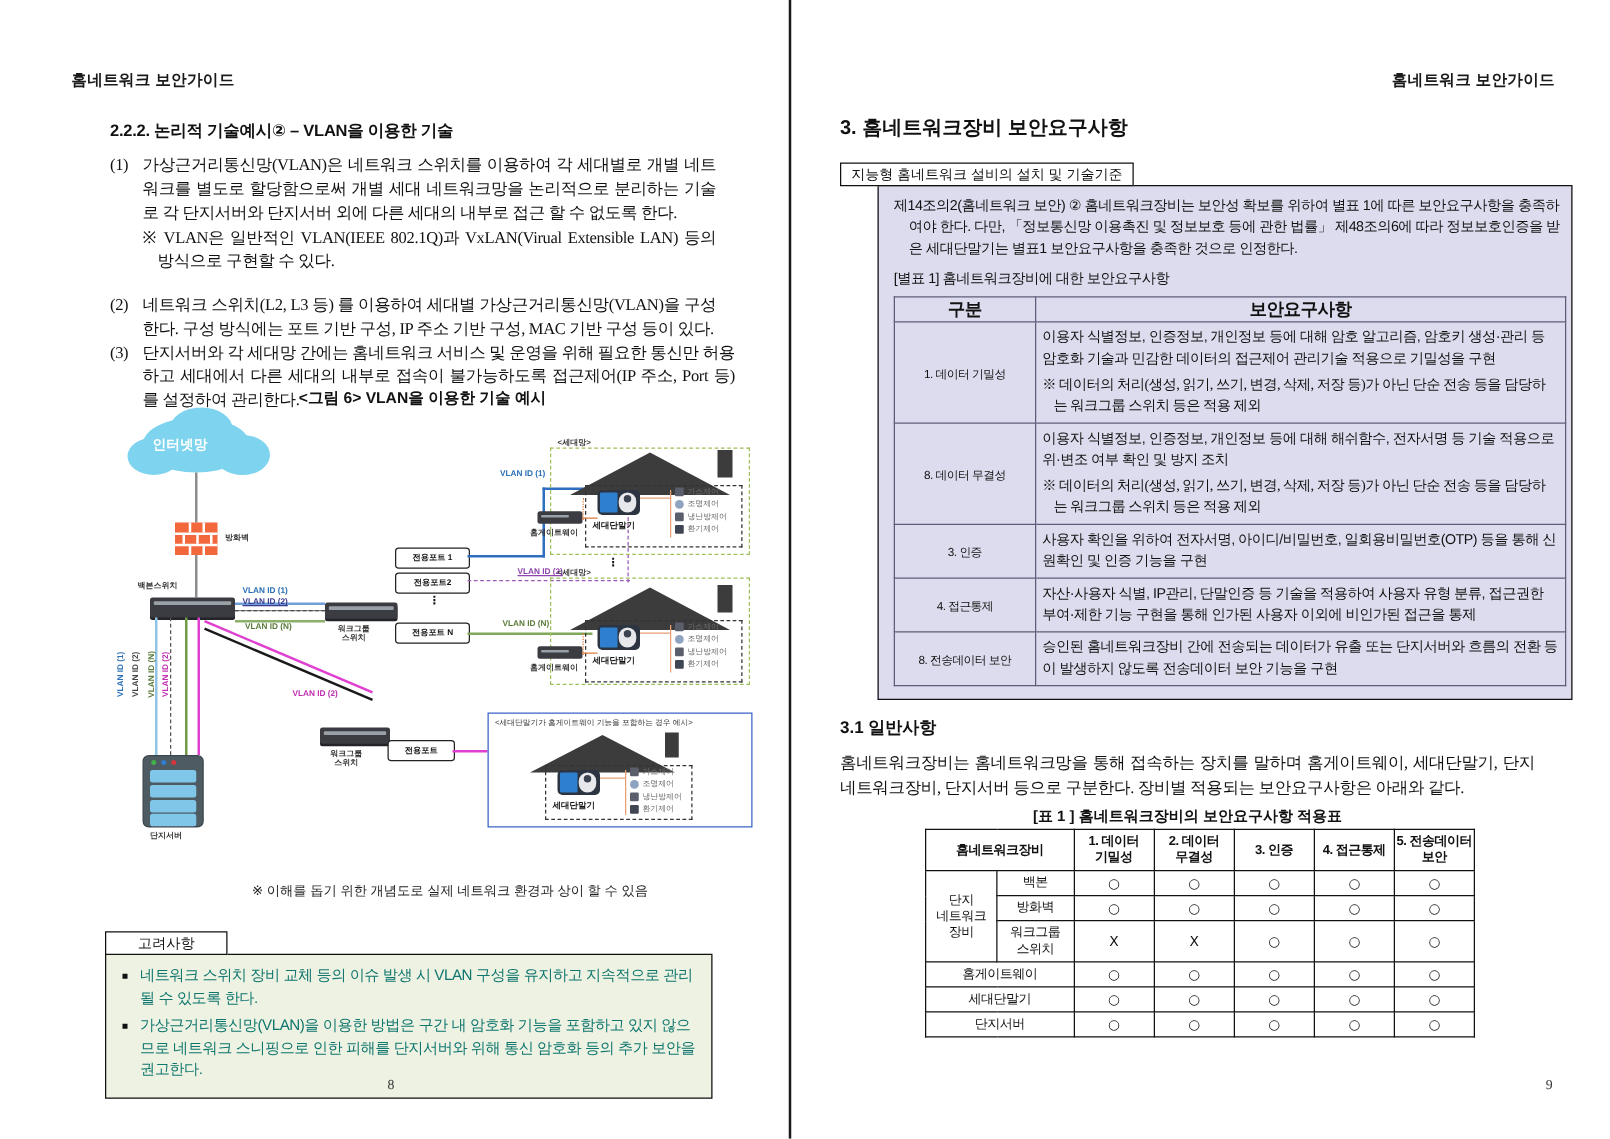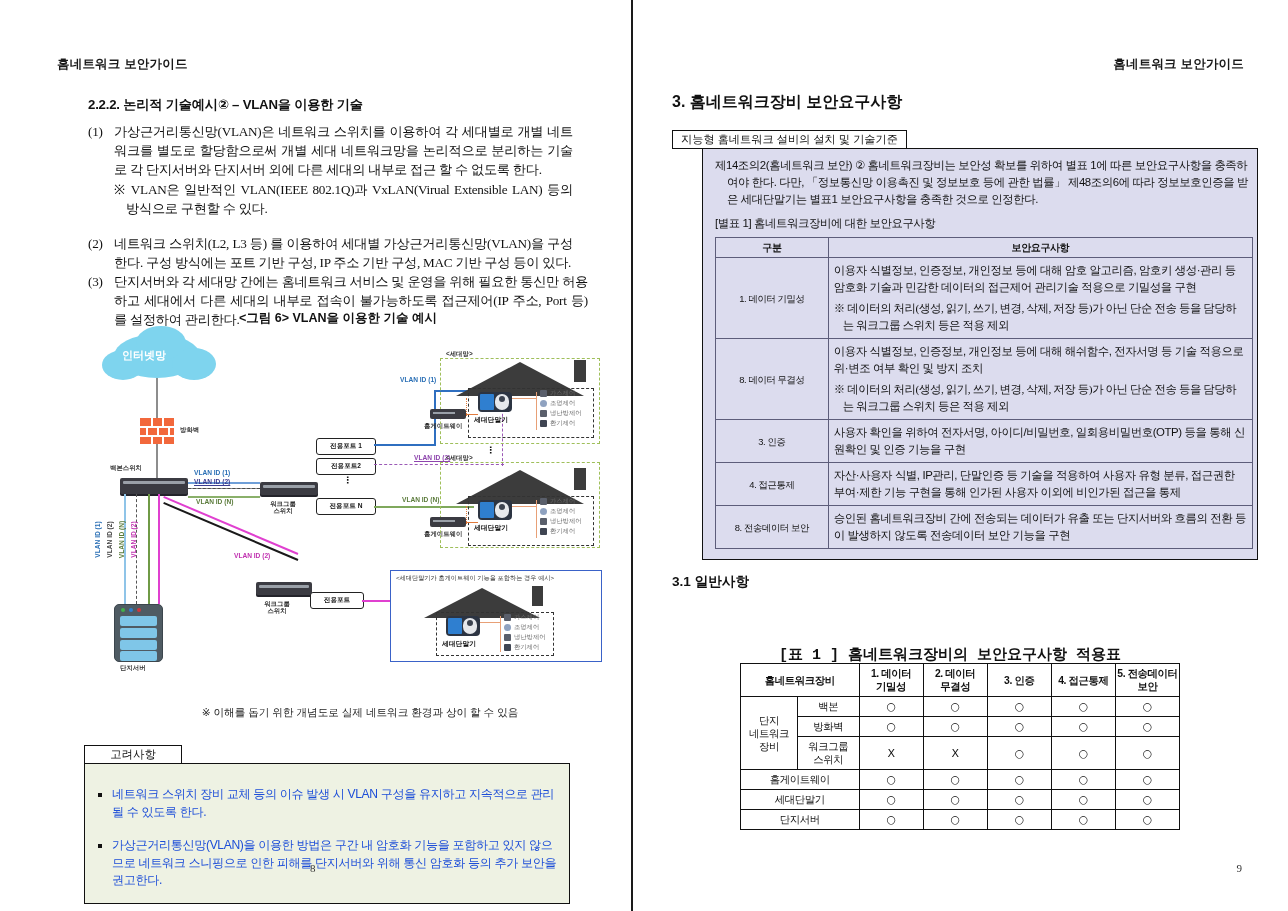--- a/index.html
+++ b/index.html
@@ -41,23 +41,23 @@
 
   
   .cons-tab{position:absolute;left:84px;top:745px;width:98px;height:19px;
     border:1.3px solid #111;background:#fff;box-sizing:border-box;
     font-family:"Liberation Sans","DejaVu Sans",sans-serif;font-size:11.4px;
     display:flex;align-items:center;justify-content:center;font-weight:normal;z-index:3;}
   .cons-box{position:absolute;left:84px;top:763px;width:486px;
     border:1.3px solid #111;background:#eef2e3;box-sizing:border-box;
     padding:6px 10px 8px 10px;}
   .cons-box ul{margin:0;padding:0;list-style:none;}
-  .cons-box li{position:relative;padding-left:17px;margin:16px 0 5px 0;
+  .cons-box li{position:relative;padding-left:17px;margin:2px 0 5px 0;
     font-family:"Liberation Sans","DejaVu Sans",sans-serif;font-size:12.1px;
-    line-height:17.5px;letter-spacing:-.35px;color:#1d4ed8;}
+    line-height:17.5px;letter-spacing:-.35px;color:#0f766e;}
   .cons-box li:before{content:"";position:absolute;left:3px;top:7px;width:4px;height:4px;background:#111;}
 
   
   .figure{position:absolute;left:84px;top:330px;width:520px;height:372px;}
   .fig-lbl{position:absolute;font-family:"Liberation Sans","DejaVu Sans",sans-serif;
     font-size:6.4px;font-weight:bold;color:#333;white-space:nowrap;}
   .vlanlbl{position:absolute;font-family:"Liberation Sans","DejaVu Sans",sans-serif;
     font-size:6.6px;font-weight:bold;white-space:nowrap;}
   .cloud{position:absolute;background:#7ed4ee;border-radius:50%;}
   .cloudtxt{position:absolute;font-family:"Liberation Sans","DejaVu Sans",sans-serif;
@@ -102,33 +102,33 @@
   .law-box{position:absolute;left:40px;top:148px;width:556px;
       border:1.2px solid #111;background:#dcdcee;box-sizing:border-box;padding:8px 4px 10px 12px;margin-left:30px;}
   .law-box p{margin:0 0 4px 0;font-family:"Liberation Sans","DejaVu Sans",sans-serif;
       font-size:11.4px;line-height:17px;letter-spacing:-.4px;color:#111;text-indent:0;}
   .law-box p.hang{padding-left:12px;text-indent:-12px;}
   .law-box p.tblcap{margin-top:7px;margin-bottom:5px;}
   table.req{width:100%;border-collapse:collapse;background:#dcdcee;table-layout:fixed;}
   table.req th,table.req td{border:1px solid #5d5d7a;padding:4px 5px;
       font-family:"Liberation Sans","DejaVu Sans",sans-serif;font-size:9.4px;
       line-height:13.4px;letter-spacing:-.4px;color:#111;vertical-align:middle;}
-  table.req th{text-align:center;font-weight:bold;padding:3px 4px;font-size:10px;}
+  table.req th{text-align:center;font-weight:bold;padding:3px 4px;font-size:14px;}
   table.req td.k{text-align:center;font-weight:normal;}
   table.req td p{margin:0 0 4px 0;}
   table.req td p:last-child{margin-bottom:0;}
   table.req td p.star{padding-left:9px;text-indent:-9px;font-family:Liberation Serif, serif;}
 
   .h3{position:absolute;left:40px;top:573px;
       font-family:"Liberation Sans","DejaVu Sans",sans-serif;font-weight:bold;font-size:13.6px;}
   .gen-p{position:absolute;left:40px;top:600px;width:556px;
       font-family:"Liberation Serif","DejaVu Serif",serif;font-size:13.2px;line-height:19.5px;
       text-align:justify;letter-spacing:-.25px;}
   .tblcap2{position:absolute;left:40px;top:645px;width:556px;text-align:center;
-      font-family:Liberation Mono, monospace;font-weight:bold;font-size:15px;}
+      font-family:Liberation Sans, sans-serif;font-weight:bold;font-size:12px;}
   .apply-wrap{position:absolute;left:108px;top:663px;width:440px;}
   table.apply{width:100%;border-collapse:collapse;table-layout:fixed;background:#fff;}
   table.apply th,table.apply td{border:1px solid #111;text-align:center;
       font-family:"Liberation Sans","DejaVu Sans",sans-serif;font-size:10.4px;
       letter-spacing:-.4px;color:#111;padding:3px 1px;line-height:13px;}
   table.apply th{font-weight:bold;}
   table.apply td.mark{font-size:11px;font-family:"DejaVu Sans",sans-serif;}
 </style>
 </head>
 <body>
@@ -389,20 +389,21 @@
             <td class="k">8. 전송데이터 보안</td>
             <td>
               <p>승인된 홈네트워크장비 간에 전송되는 데이터가 유출 또는 단지서버와 흐름의 전환 등이 발생하지 않도록 전송데이터 보안 기능을 구현</p>
             </td>
           </tr>
         </tbody>
       </table>
     </div>
 
     <div class="h3">3.1 일반사항</div>
+    <div class="gen-p">홈네트워크장비는 홈네트워크망을 통해 접속하는 장치를 말하며 홈게이트웨이, 세대단말기, 단지네트워크장비, 단지서버 등으로 구분한다. 장비별 적용되는 보안요구사항은 아래와 같다.</div>
     <div class="tblcap2">[표 1 ] 홈네트워크장비의 보안요구사항 적용표</div>
 
     <div class="apply-wrap">
       <table class="apply">
         <colgroup>
           <col style="width:13%">
             <col style="width:14%">
             <col style="width:14.6%">
           <col style="width:14.6%">
             <col style="width:14.6%">

